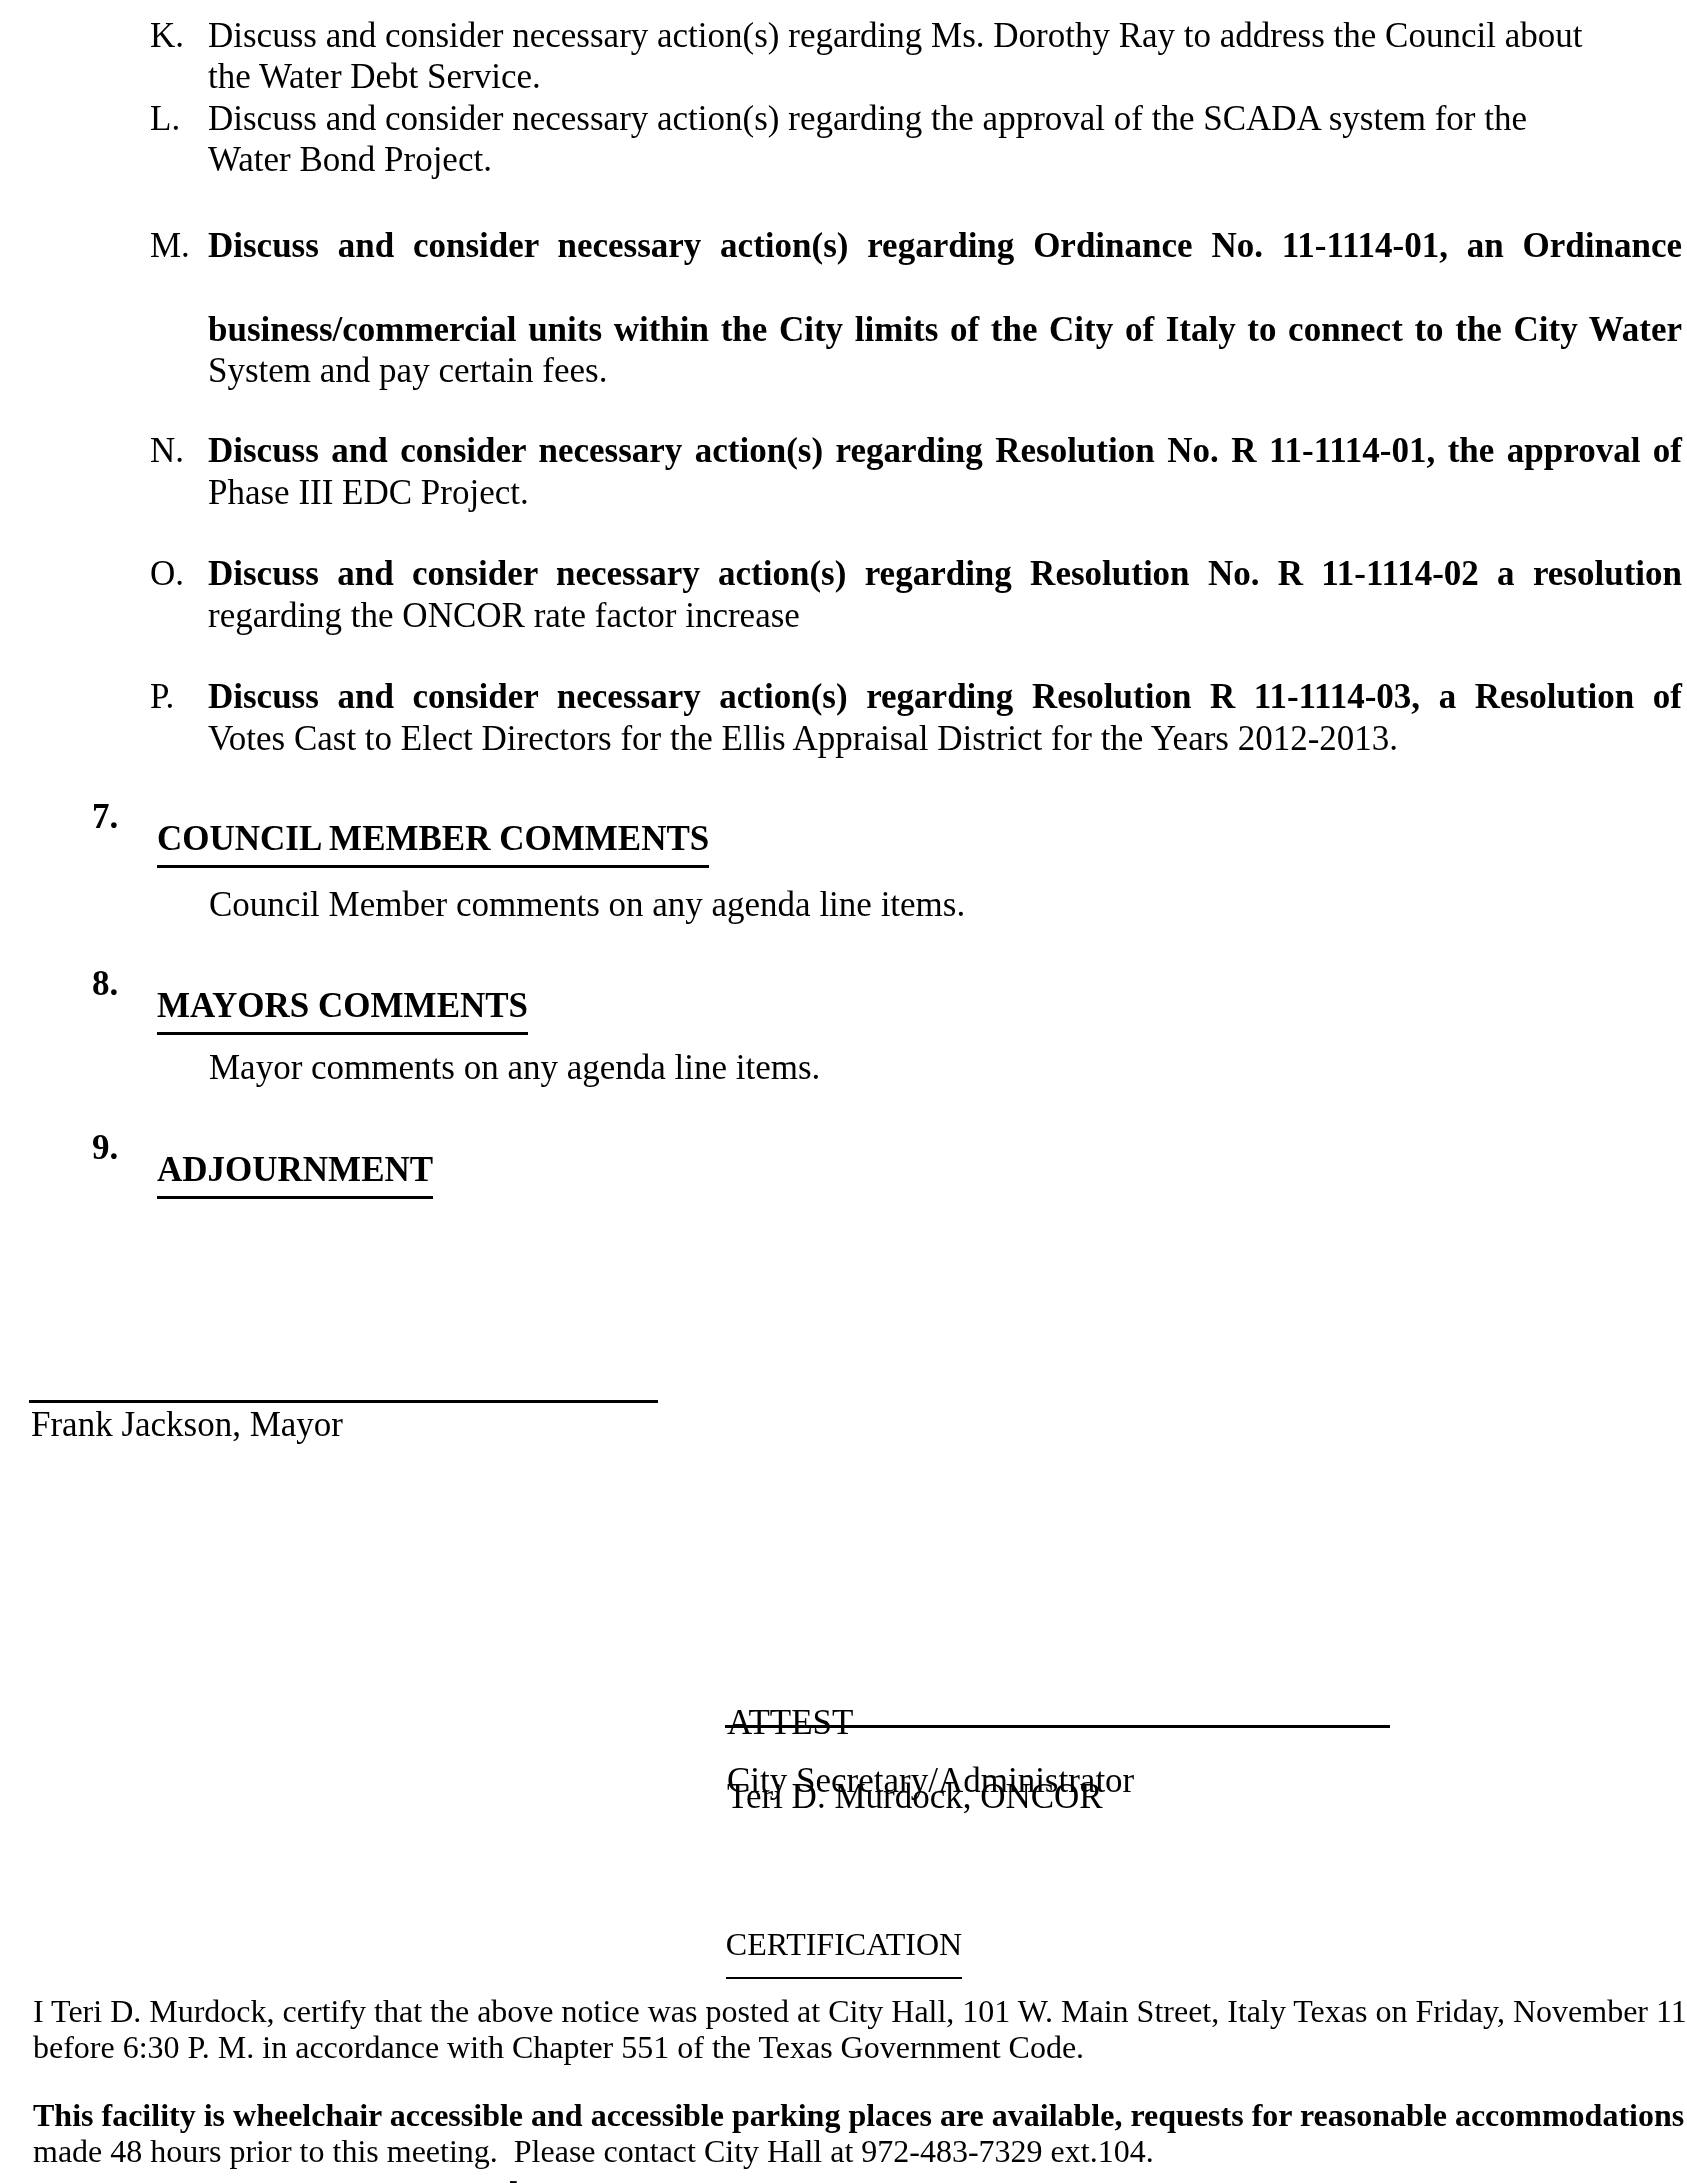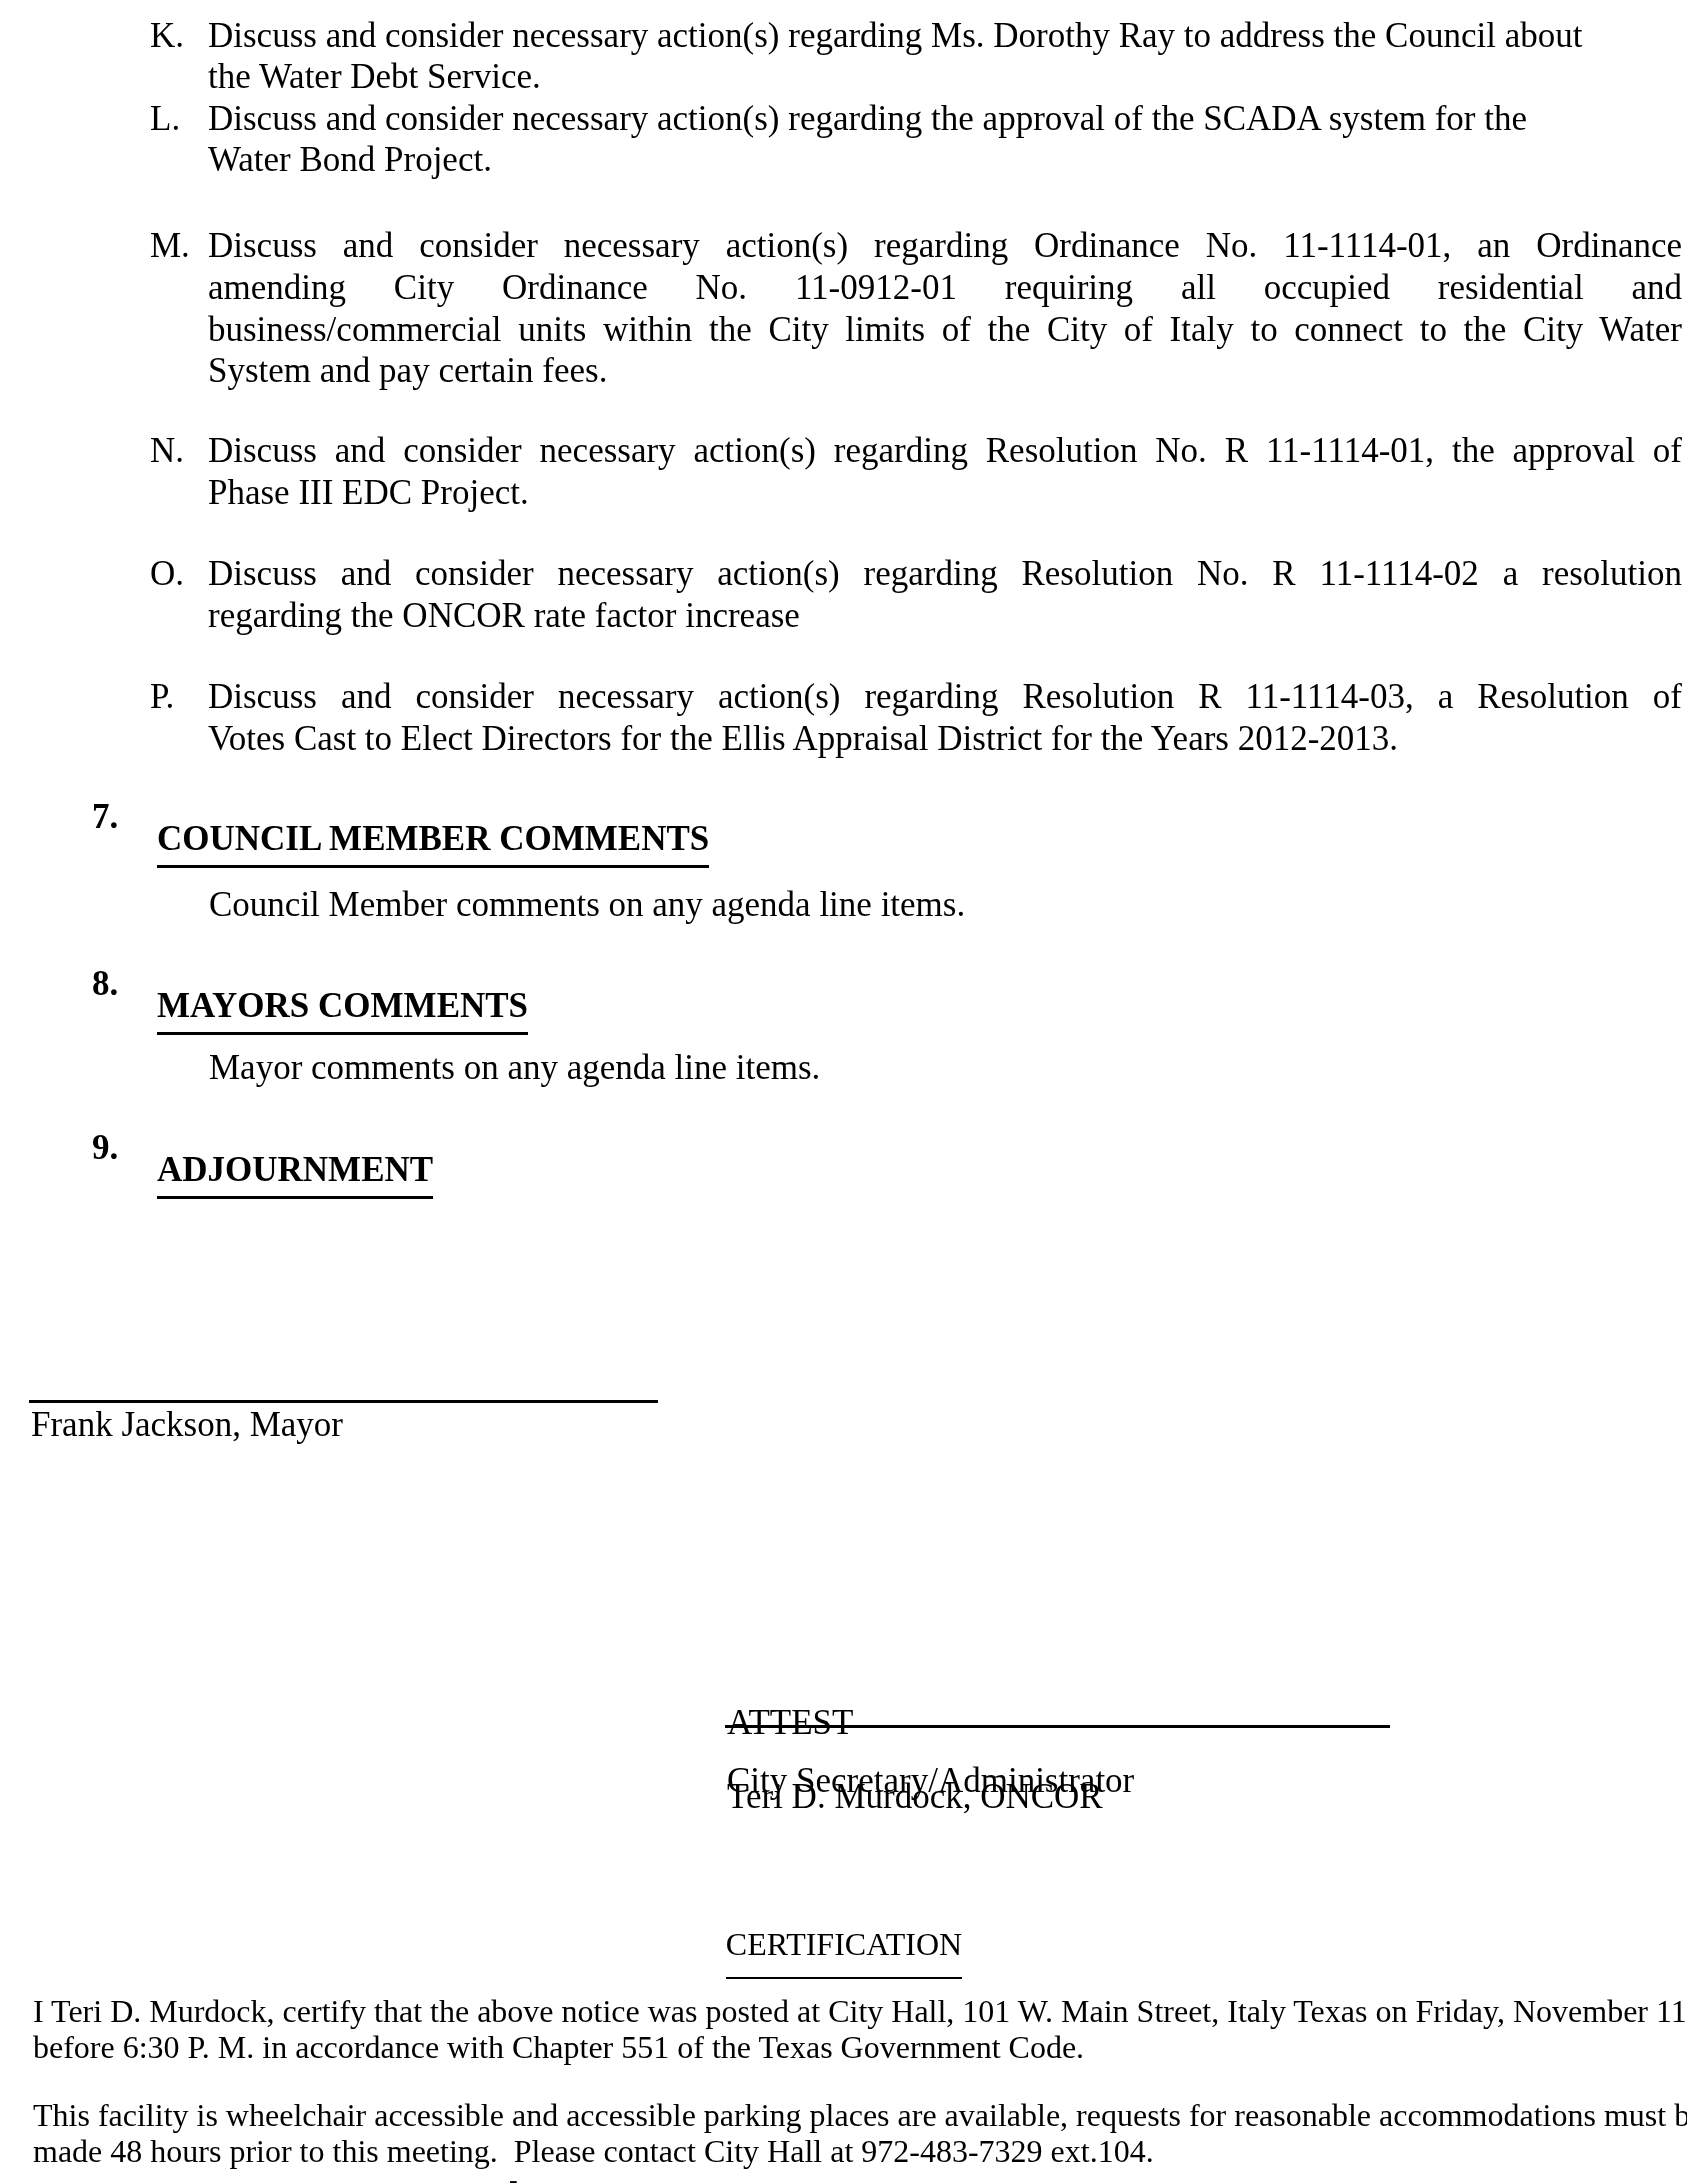--- a/index.html
+++ b/index.html
@@ -3,21 +3,21 @@
 <meta charset="utf-8">
 <style>
   html,body { margin:0; padding:0; background:#ffffff; }
   .page {
     position:relative; width:1688px; height:2183px;
     background:#ffffff; color:#000000; overflow:hidden;
     font-family:"Liberation Serif","DejaVu Serif",serif;
   }
   .t  { position:absolute; font-size:35px; line-height:42px; white-space:nowrap; }
   .itemline { left:208px; width:1474px; }
-  .just { text-align:justify; text-align-last:justify; }
+  .just { text-align:justify; text-align-last:justify;font-weight:bold; }
   .lbl { left:150px; }
   .secnum  { left:92px; font-weight:bold; }
   .sechead { left:157px; font-weight:bold; border-bottom:3.8px solid #000; padding-bottom:4.6px;margin-top:22px; }
   .comment { left:209px; }
   .sigline { position:absolute; background:#000; height:3.1px; }
   .small { font-size:32px; line-height:36px; }
   .smallline { left:33px; width:1647px; }
   .attest-col { left:727px;margin-top:44px; }
   .certhead { position:absolute; top:1926px; left:0; width:1688px; text-align:center;
               font-size:32px; line-height:36px; }
@@ -32,21 +32,20 @@
   <div class="t lbl" style="top:14.6px">K.</div>
   <div class="t itemline" style="top:14.6px">Discuss and consider necessary action(s) regarding Ms. Dorothy Ray to address the Council about</div>
   <div class="t itemline" style="top:56px">the Water Debt Service.</div>
 
   <div class="t lbl" style="top:98px">L.</div>
   <div class="t itemline" style="top:98px">Discuss and consider necessary action(s) regarding the approval of the SCADA system for the</div>
   <div class="t itemline" style="top:139px">Water Bond Project.</div>
 
   <div class="t lbl" style="top:225px">M.</div>
   <div class="t itemline just" style="top:225px">Discuss and consider necessary action(s) regarding Ordinance No. 11-1114-01, an Ordinance</div>
-  <div class="t itemline just" style="top:267px">amending City Ordinance No. 11-0912-01 requiring all occupied residential and</div>
   <div class="t itemline just" style="top:309px">business/commercial units within the City limits of the City of Italy to connect to the City Water</div>
   <div class="t itemline" style="top:350px">System and pay certain fees.</div>
 
   <div class="t lbl" style="top:430px">N.</div>
   <div class="t itemline just" style="top:430px">Discuss and consider necessary action(s) regarding Resolution No. R 11-1114-01, the approval of</div>
   <div class="t itemline" style="top:472px">Phase III EDC Project.</div>
 
   <div class="t lbl" style="top:553px">O.</div>
   <div class="t itemline just" style="top:553px">Discuss and consider necessary action(s) regarding Resolution No. R 11-1114-02 a resolution</div>
   <div class="t itemline" style="top:595px">regarding the ONCOR rate factor increase</div>

